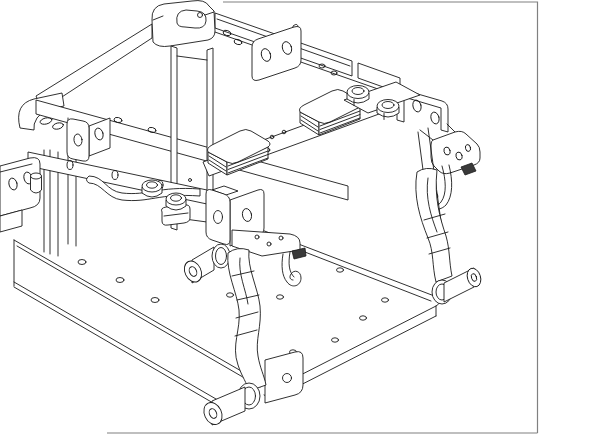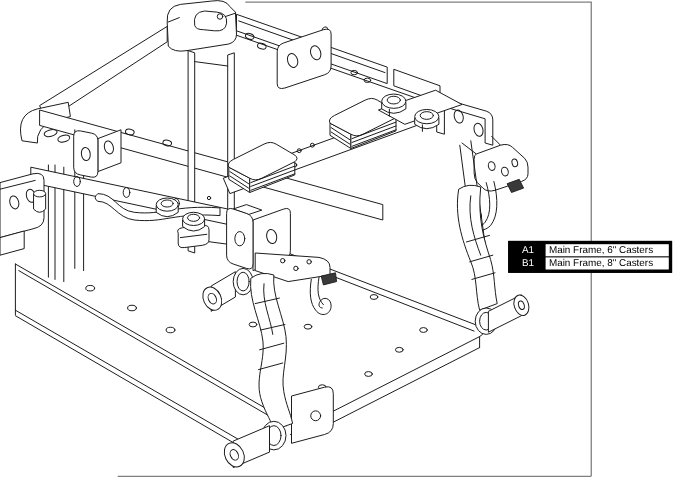--- a/index.html
+++ b/index.html
@@ -233,24 +233,14 @@
     <ellipse class="ln" cx="249" cy="396" rx="6.5" ry="9"></ellipse>
 
     <g>
       <path class="fc" d="M245,387 L212,401 L212,425 L245,411 Z"></path>
       <ellipse class="fc" cx="213" cy="413.5" rx="8.5" ry="11.5" transform="rotate(-25 213 413.5)"></ellipse>
       <ellipse class="ln" cx="213" cy="413.5" rx="3.5" ry="5" transform="rotate(-25 213 413.5)"></ellipse>
     </g>
   </g>
 </svg>
 
-  <div class="callout">
-    <div class="row">
-      <div class="idcell">A1</div>
-      <div class="desccell">Main Frame, 6" Casters</div>
-    </div>
-    <div class="row">
-      <div class="idcell">B1</div>
-      <div class="desccell">Main Frame, 8" Casters</div>
-    </div>
-  </div>
 
 </div>
 
 </body></html>

